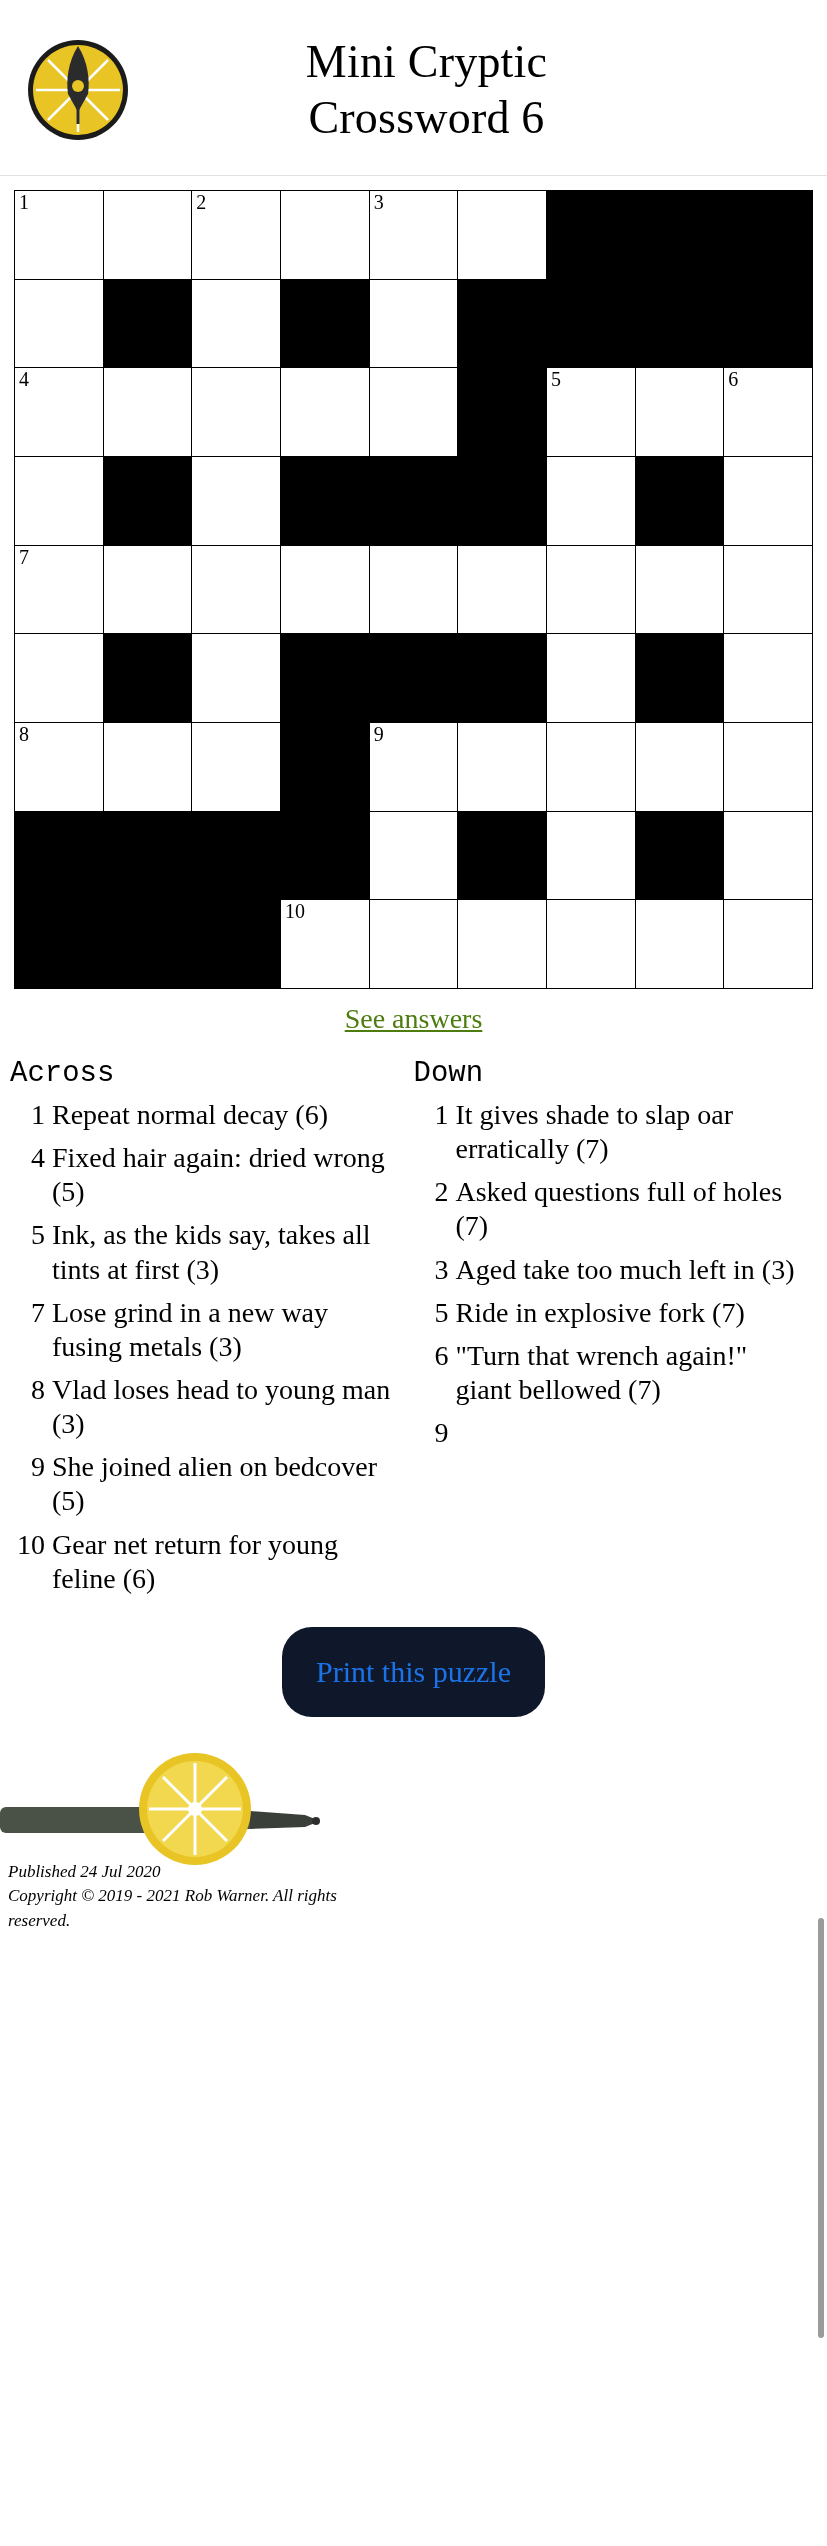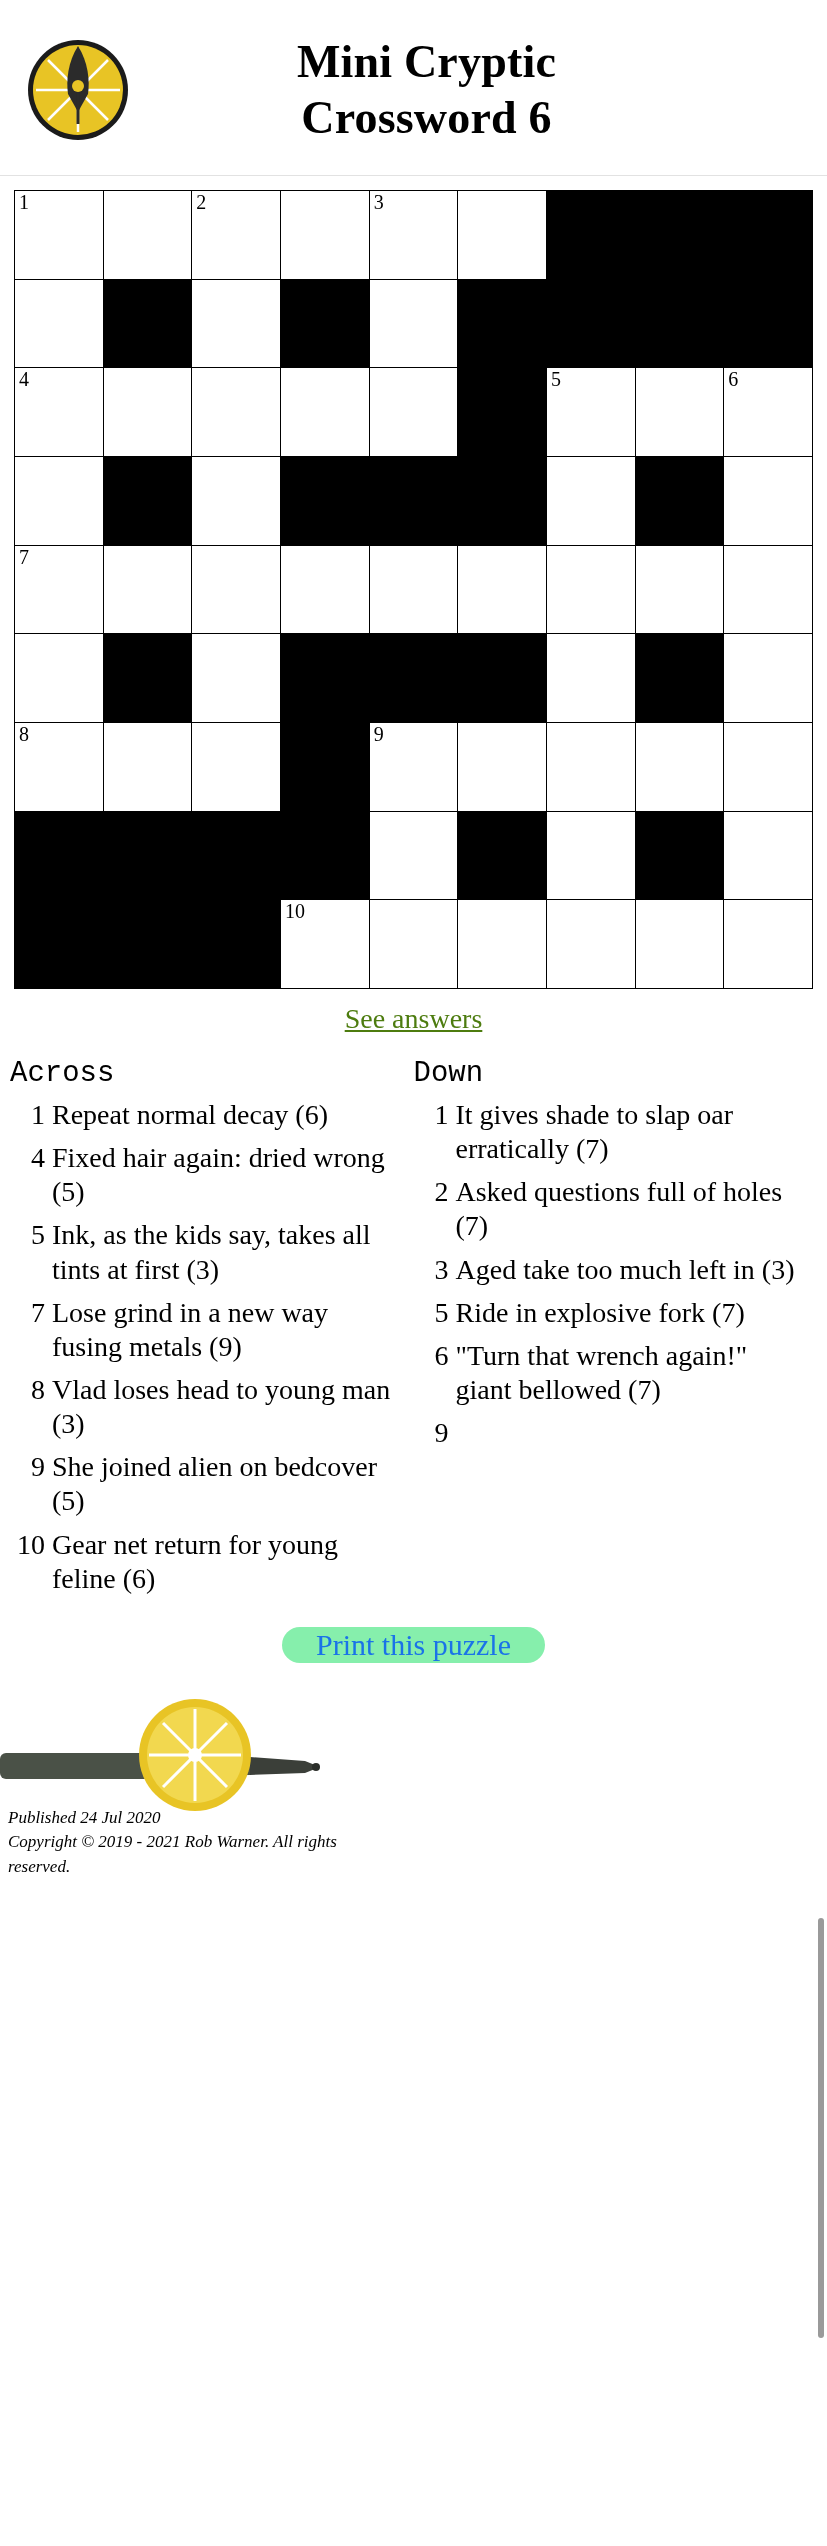--- a/index.html
+++ b/index.html
@@ -35,21 +35,21 @@
     flex: 0 0 108px;
     margin-left: 12px;
     margin-right: 4px;
     position: relative;
   }
   .logo svg { display: block; }
   .header-title {
     flex: 1 1 auto;
     text-align: center;
     font-size: 46px;
-    font-weight: bold;
+    font-weight: normal;
     line-height: 1.2;
     padding-right: 90px;
     letter-spacing: 0.2px;
   }
   .header-title .l2 { display: block; }
 
   
   .grid-wrap {
     padding: 14px 0 0 14px;
   }
@@ -126,27 +126,27 @@
     flex: 1 1 auto;
   }
 
   
   .print-row {
     text-align: center;
     padding: 22px 0 10px 0;
   }
   .print-btn {
     display: inline-block;
-    background: #86efac;
+    background: #0f172a;
     color: #1a73e8;
     border: none;
     border-radius: 30px;
     font-size: 30px;
     font-family: "Liberation Serif", serif;
-    padding: 1px 34px;
+    padding: 28px 34px;
     cursor: pointer;
   }
 
   
   .footer-art {
     padding: 22px 0 10px 0;
     text-align: center;
     height: 130px;
   }
 
@@ -338,21 +338,21 @@
           <li>
             <span class="cnum">4</span>
             <span class="ctext">Fixed hair again: dried wrong (5)</span>
           </li>
           <li>
             <span class="cnum">5</span>
             <span class="ctext">Ink, as the kids say, takes all tints at first (3)</span>
           </li>
           <li>
             <span class="cnum">7</span>
-            <span class="ctext">Lose grind in a new way fusing metals (9)</span>
+            <span class="ctext">Lose grind in a new way fusing metals (3)</span>
           </li>
           <li>
             <span class="cnum">8</span>
             <span class="ctext">Vlad loses head to young man (3)</span>
           </li>
           <li>
             <span class="cnum">9</span>
             <span class="ctext">She joined alien on bedcover (5)</span>
           </li>
           <li>

